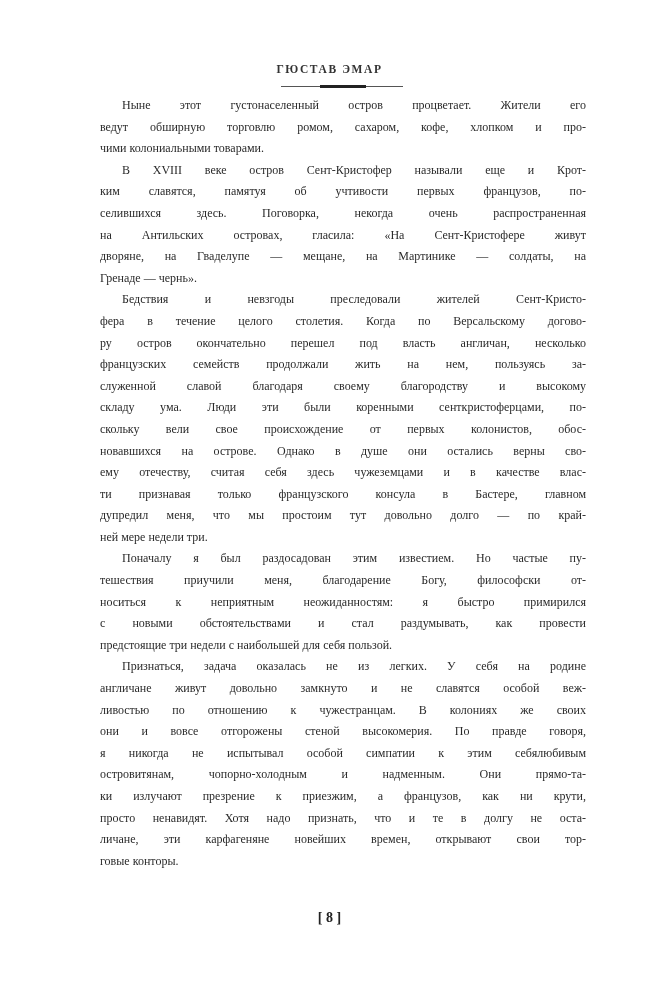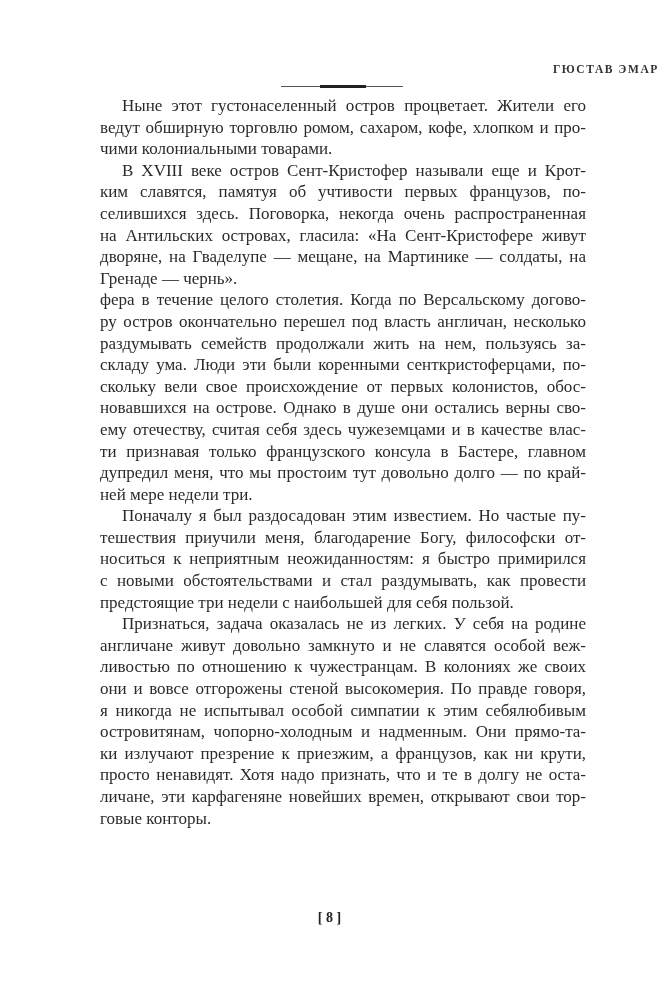--- a/index.html
+++ b/index.html
@@ -1,23 +1,23 @@
 <!DOCTYPE html>
 <html><head>
 <meta charset="utf-8">
 <style>
   html, body { margin: 0; padding: 0; background: #ffffff; }
   body { width: 659px; height: 1000px; position: relative; overflow: hidden;
          font-family: "Liberation Serif", "DejaVu Serif", serif; color: #2a2a2a; }
-  .running-head { position: absolute; top: 63px; left: 0; width: 659px; text-align: right;
+  .running-head { position: absolute; top: 63px; left: 0; width: 659px; text-align: center;
                   font-size: 11.5px; font-weight: bold; letter-spacing: 1.6px; color: #333; }
   .head-rule { position: absolute; top: 86px; left: 281px; width: 122px; height: 1px; background: #555; }
   .head-rule-thick { position: absolute; top: 85px; left: 320px; width: 46px; height: 3px; background: #222; }
   .text-block { position: absolute; top: 95px; left: 100px; width: 486px; }
-  .line { height: 21.6px; line-height: 21.6px; font-size: 17px; white-space: nowrap;
+  .line { height: 21.6px; line-height: 21.6px; font-size: 12px; white-space: nowrap;
           text-align: justify; text-align-last: justify; overflow: visible; }
   .line.last { text-align-last: left; }
   .line.indent { padding-left: 22px; }
   .page-number { position: absolute; top: 910px; left: 0; width: 659px; text-align: center;
                  font-size: 14px; font-weight: bold; color: #222; }
 </style>
 </head>
 <body>
 
 <div class="running-head">ГЮСТАВ ЭМАР</div>
@@ -32,23 +32,25 @@
     </div>
     <div>
       <div class="line indent">В XVIII веке остров Сент-Кристофер называли еще и Крот-</div>
       <div class="line">ким славятся, памятуя об учтивости первых французов, по-</div>
       <div class="line">селившихся здесь. Поговорка, некогда очень распространенная</div>
       <div class="line">на Антильских островах, гласила: «На Сент-Кристофере живут</div>
       <div class="line">дворяне, на Гваделупе — мещане, на Мартинике — солдаты, на</div>
       <div class="line last">Гренаде — чернь».</div>
     </div>
     <div>
+      <div class="line indent">Бедствия и невзгоды преследовали жителей Сент-Кристо-</div>
       <div class="line">фера в течение целого столетия. Когда по Версальскому догово-</div>
       <div class="line">ру остров окончательно перешел под власть англичан, несколько</div>
-      <div class="line">раздумывать семейств продолжали жить на нем, пользуясь за-</div>
+      <div class="line">французских семейств продолжали жить на нем, пользуясь за-</div>
+      <div class="line">служенной славой благодаря своему благородству и высокому</div>
       <div class="line">складу ума. Люди эти были коренными сенткристоферцами, по-</div>
       <div class="line">скольку вели свое происхождение от первых колонистов, обос-</div>
       <div class="line">новавшихся на острове. Однако в душе они остались верны сво-</div>
       <div class="line">ему отечеству, считая себя здесь чужеземцами и в качестве влас-</div>
       <div class="line">ти признавая только французского консула в Бастере, главном</div>
     </div>
     <div>
       <div class="line">дупредил меня, что мы простоим тут довольно долго — по край-</div>
       <div class="line last">ней мере недели три.</div>
     </div>

